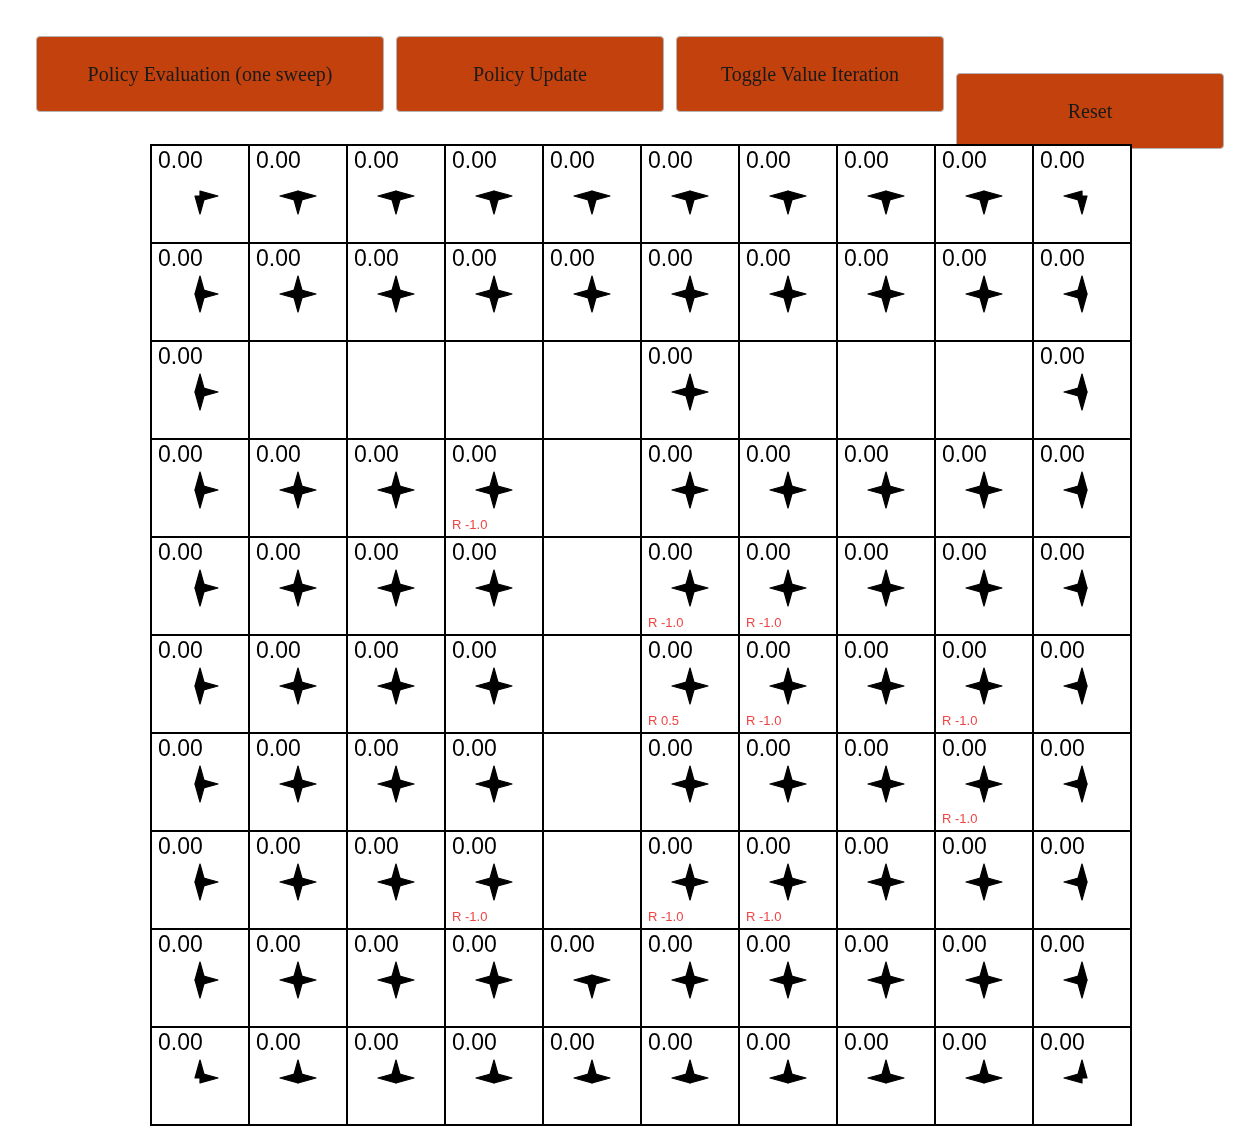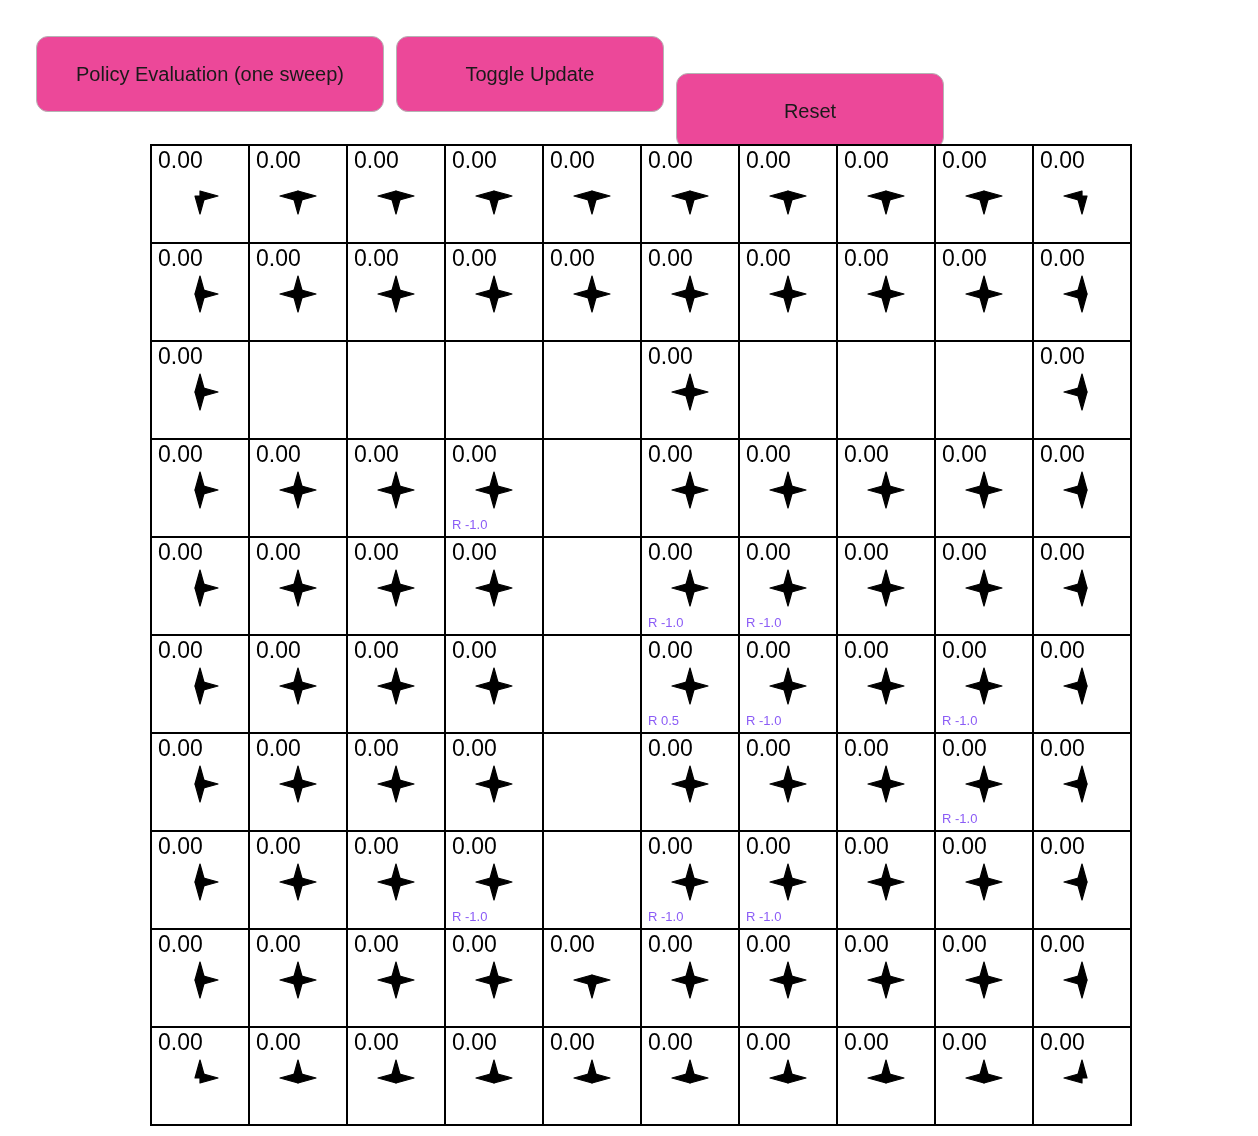--- a/index.html
+++ b/index.html
@@ -19,26 +19,26 @@
   .toolbar {
     position: absolute;
     left: 36px;
     top: 36px;
     display: flex;
     gap: 12px;
   }
   .tb-btn {
     box-sizing: border-box;
     height: 76px;
-    background: #ec4899;
+    background: #c2410c;
     border: 1px solid #b4b4b4;
-    border-radius: 12px;
+    border-radius: 4px;
     color: #1a1a1a;
     font-size: 20px;
-    font-family: Liberation Sans, sans-serif;
+    font-family: Liberation Serif, serif;
     display: flex;
     align-items: center;
     justify-content: center;
     padding: 0 18px;
     cursor: pointer;
     white-space: nowrap;
   }
   .tb-w1 { width: 348px; }
   .tb-w2 { width: 268px; }
   .tb-w3 { width: 268px; }
@@ -79,21 +79,21 @@
     font-size: 23px;
     color: #000;
     font-family: "Liberation Sans", sans-serif;
     line-height: 1.1;
   }
   .reward {
     position: absolute;
     left: 6px;
     bottom: 4px;
     font-size: 13px;
-    color: #8b5cf6;
+    color: #ef4444;
     font-family: "Liberation Sans", sans-serif;
   }
   .arrows {
     position: absolute;
     left: 0;
     right: 0;
     top: 28px;
     height: 44px;
   }
   .arrows svg {
@@ -101,21 +101,22 @@
     margin: 0 auto;
   }
 </style>
 </head>
 <body>
 
 <div id="root">
 
   <div class="toolbar">
       <div class="tb-btn tb-w1">Policy Evaluation (one sweep)</div>
-      <div class="tb-btn tb-w2">Toggle Update</div>
+      <div class="tb-btn tb-w2">Policy Update</div>
+      <div class="tb-btn tb-w3">Toggle Value Iteration</div>
       <div class="tb-btn tb-w4">Reset</div>
     </div>
 
   <div class="grid-wrap">
     <table class="grid">
       <tbody>
           <tr>
             <td>
               <div class="cell-inner">
                 <div class="val">0.00</div>

